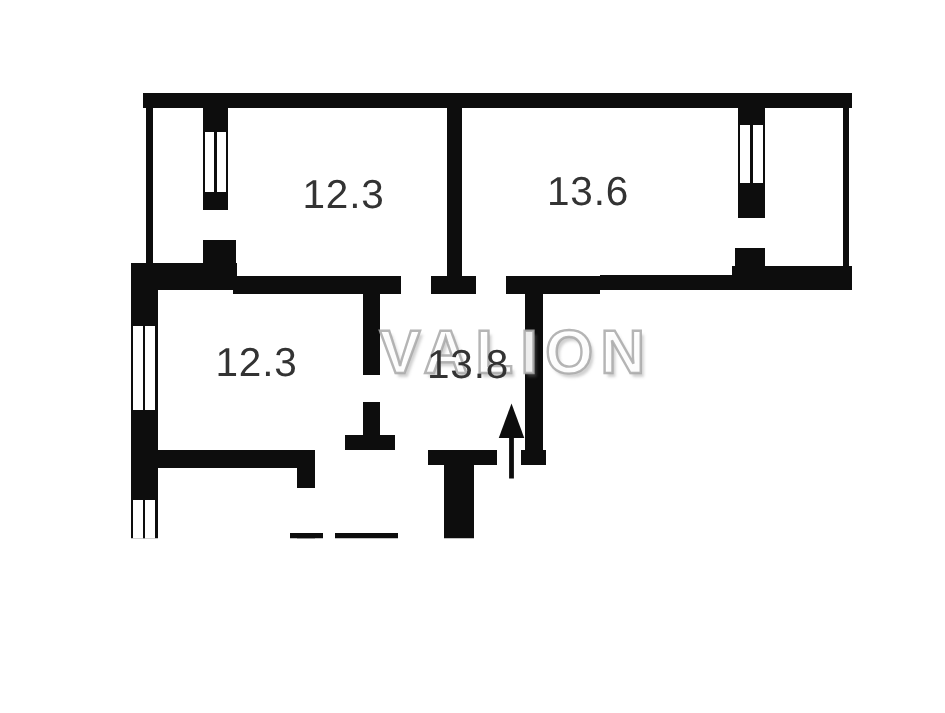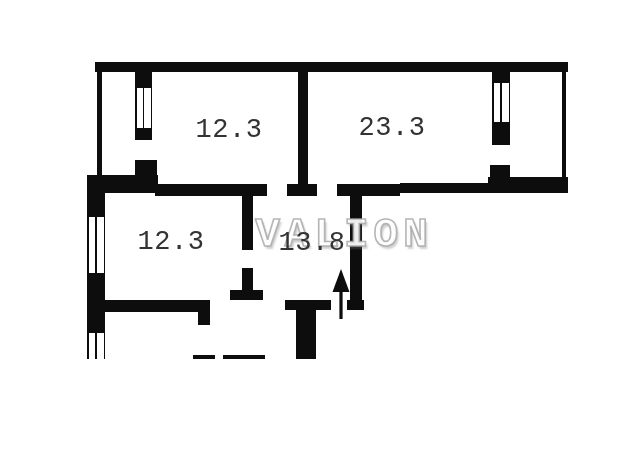--- a/index.html
+++ b/index.html
@@ -3,21 +3,21 @@
 <meta charset="utf-8">
 <style>
   :root{
     --wall:#0d0d0d;
     --label:#333333;
     --bg:#ffffff;
   }
   html,body{margin:0;padding:0;background:var(--bg);}
   .stage{
     position:relative;width:630px;height:359px;background:var(--bg);
-    overflow:hidden;font-family:Liberation Mono, monospace;
+    overflow:hidden;font-family:Liberation Sans, sans-serif;
   }
   .plan-svg{position:absolute;left:0;top:0;z-index:2;}
   .walls rect{fill:var(--wall);}
   .win-pane{fill:#ffffff;}
   .win-bar{fill:var(--wall);}
   .fixture{fill:#ffffff;stroke:var(--wall);}
   .room-label{
     position:absolute;z-index:7;transform:translate(-50%,-52%);
     font-size:27px;color:var(--label);letter-spacing:0.5px;white-space:nowrap;
   }
@@ -108,21 +108,21 @@
     </g>
 
     <g fill="#0d0d0d">
       <polygon points="341,269 332.5,292 349.5,292"></polygon>
       <rect x="339.4" y="291" width="3.2" height="28"></rect>
     </g>
   </svg>
 
   <div class="room-label" style="left:229px;top:131px;">12.3</div>
 
-  <div class="room-label" style="left:392px;top:129px;">23.3</div>
+  <div class="room-label" style="left:392px;top:129px;">13.6</div>
 
   <div class="room-label" style="left:171px;top:243px;">12.3</div>
 
   <div class="room-label" style="left:312px;top:244px;">13.8</div>
 
 
   <div class="watermark" style="left:312px;top:237px;">VALION</div>
 
 </div>
 

